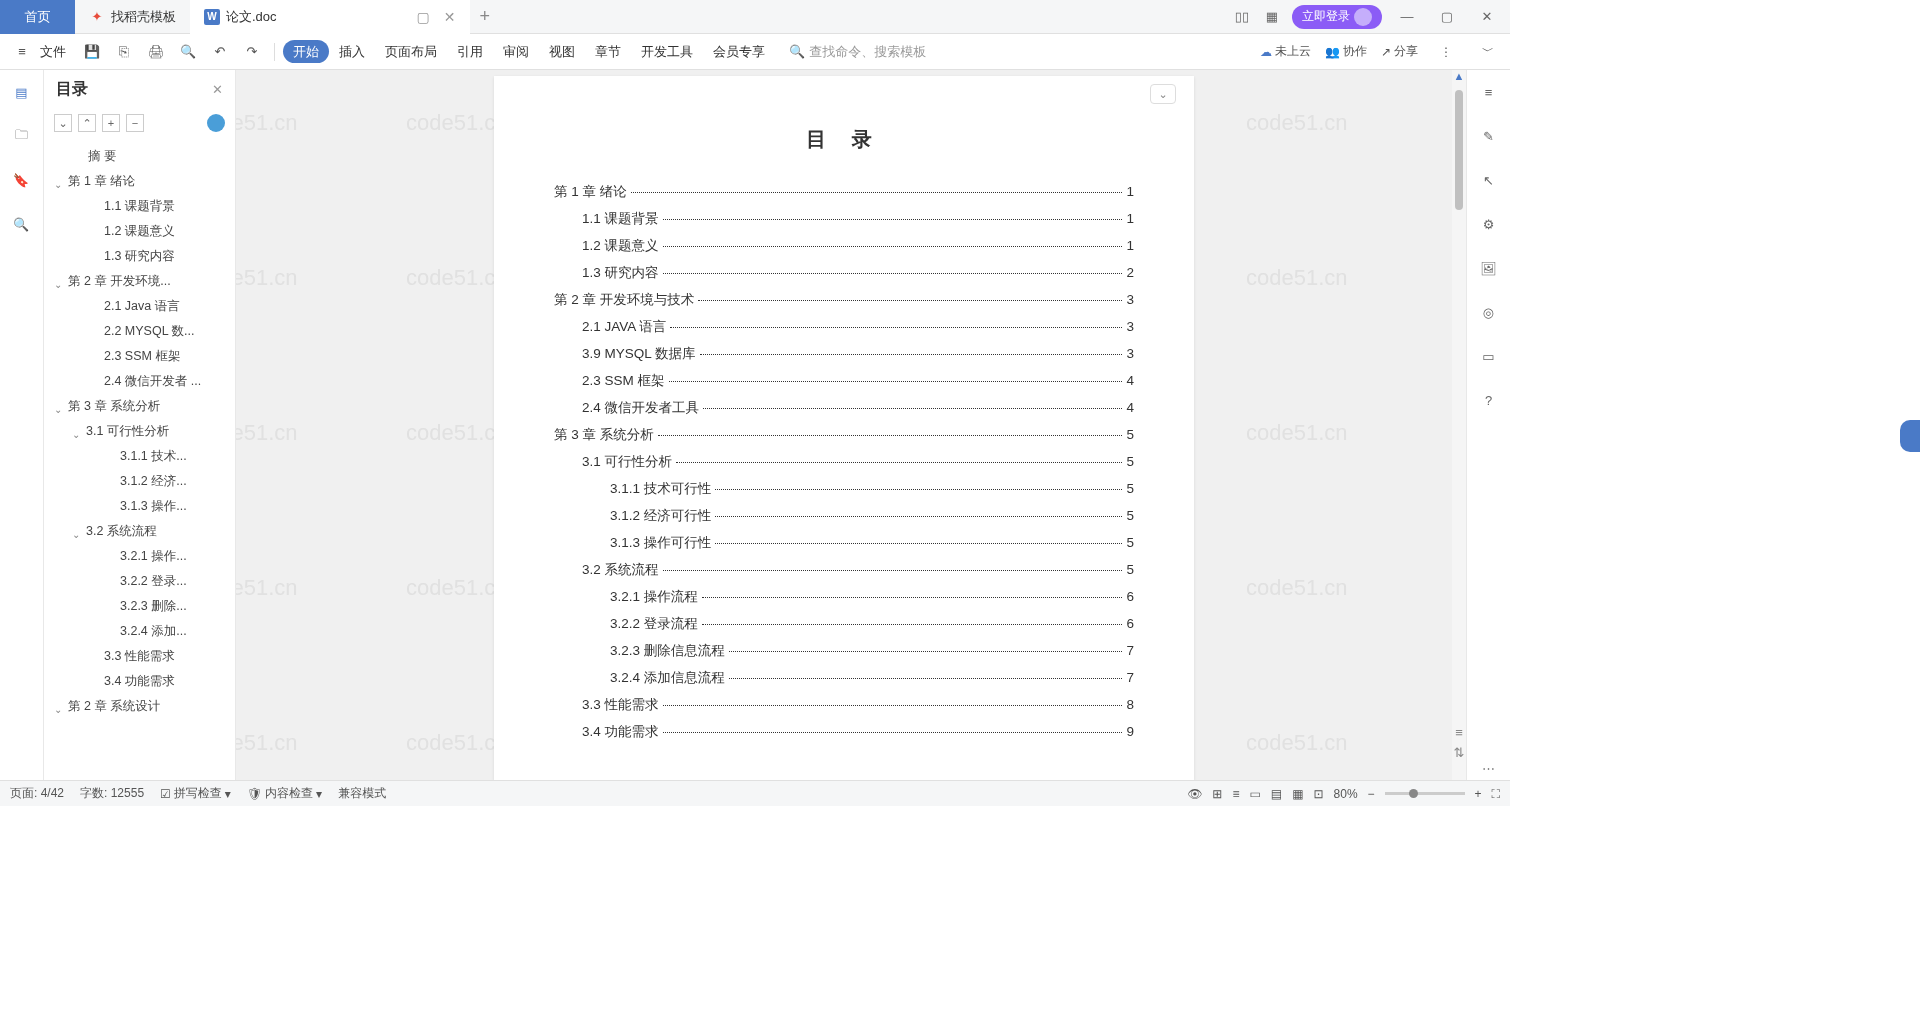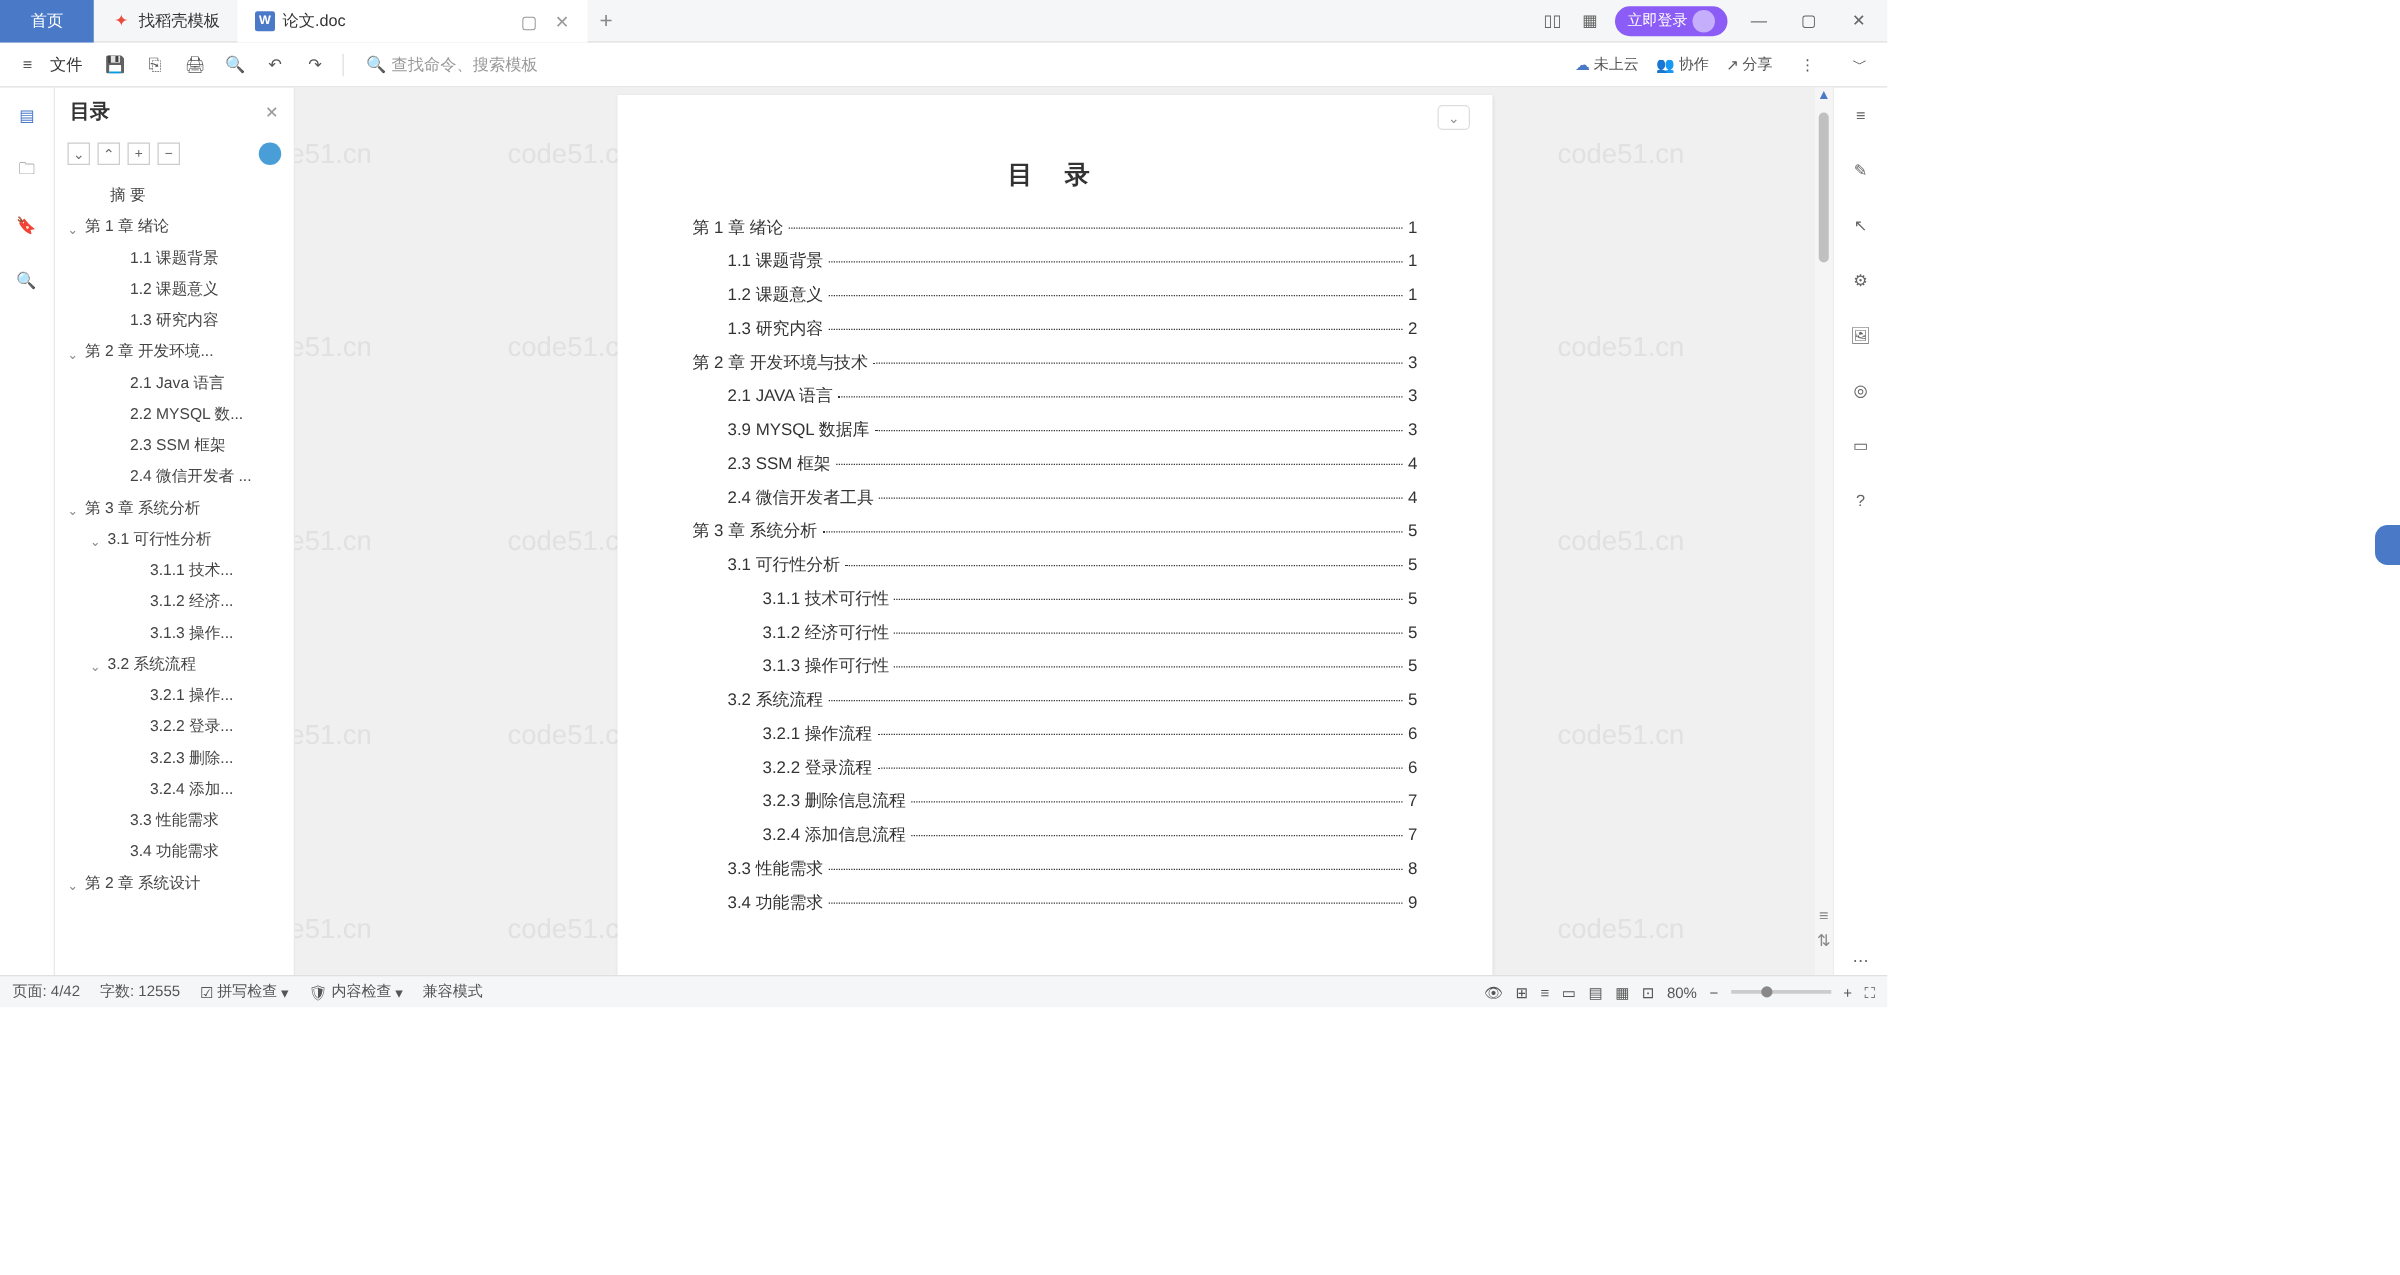--- a/index.html
+++ b/index.html
@@ -40,21 +40,21 @@
 .ot-badge{width:18px;height:18px;background:#4a9ed8;border-radius:50%;margin-left:auto}
 .outline-list{flex:1;overflow-y:auto;padding:6px 0}
 .ol-item{padding:4px 10px;cursor:pointer;display:flex;align-items:flex-end;font-size:12.5px;color:#444;white-space:nowrap;overflow:hidden;text-overflow:ellipsis}
 .ol-chevron{width:14px;color:#888;font-size:10px}
 .ol-indent-1{padding-left:24px}
 .ol-indent-2{padding-left:44px}
 .ol-indent-3{padding-left:60px}
 .ol-indent-4{padding-left:76px}
 .doc-area{flex:1;background:#f0f0f0;display:flex;justify-content:center;overflow:auto;position:relative}
 .page{width:700px;background:#fff;margin-top:6px;padding:50px 60px;box-shadow:0 1px 3px rgba(0,0,0,.1);position:relative}
-.toc-title{text-align:center;font-size:20px;font-weight:bold;margin-bottom:20px;letter-spacing:10px}
+.toc-title{text-align:center;font-size:20px;font-weight:bold;margin-bottom:30px;letter-spacing:10px}
 .toc-line{display:flex;align-items:baseline;font-size:13.5px;margin-bottom:9px;font-family:"SimSun",serif}
 .toc-label{white-space:nowrap}
 .toc-dots{flex:1;border-bottom:1.5px dotted #333;margin:0 4px;position:relative;top:-3px}
 .toc-page{white-space:nowrap}
 .toc-indent-1{padding-left:28px}
 .toc-indent-2{padding-left:56px}
 .watermark{position:absolute;color:#e74c3c;font-size:28px;font-weight:500;white-space:nowrap;z-index:5;pointer-events:none}
 .right-rail{width:44px;display:flex;flex-direction:column;align-items:center;padding-top:10px;gap:20px;border-left:1px solid #e8e8e8}
 .scrollbar-v{width:14px;background:#f5f5f5;position:relative}
 .scroll-thumb{position:absolute;top:20px;width:8px;left:3px;height:120px;background:#c0c0c0;border-radius:4px}
@@ -100,20 +100,21 @@
 <div class="toolbar">
   <span class="tb-icon">≡</span>
   <span style="margin-right:8px">文件</span>
   <span class="tb-icon">💾</span>
   <span class="tb-icon">⎘</span>
   <span class="tb-icon">🖨</span>
   <span class="tb-icon">🔍</span>
   <span class="tb-icon">↶</span>
   <span class="tb-icon">↷</span>
   <span class="tb-sep"></span>
+  <span id="menu-container"><span class="menu-item active">开始</span><span class="menu-item">插入</span><span class="menu-item">页面布局</span><span class="menu-item">引用</span><span class="menu-item">审阅</span><span class="menu-item">视图</span><span class="menu-item">章节</span><span class="menu-item">开发工具</span><span class="menu-item">会员专享</span></span>
   <div class="search-box">
     <span>🔍</span>
     <span>查找命令、搜索模板</span>
   </div>
   <div class="toolbar-right">
     <span class="tr-item">
         <span class="cloud-icon">☁</span>
         <span>未上云</span>
       </span>
     <span class="tr-item">

